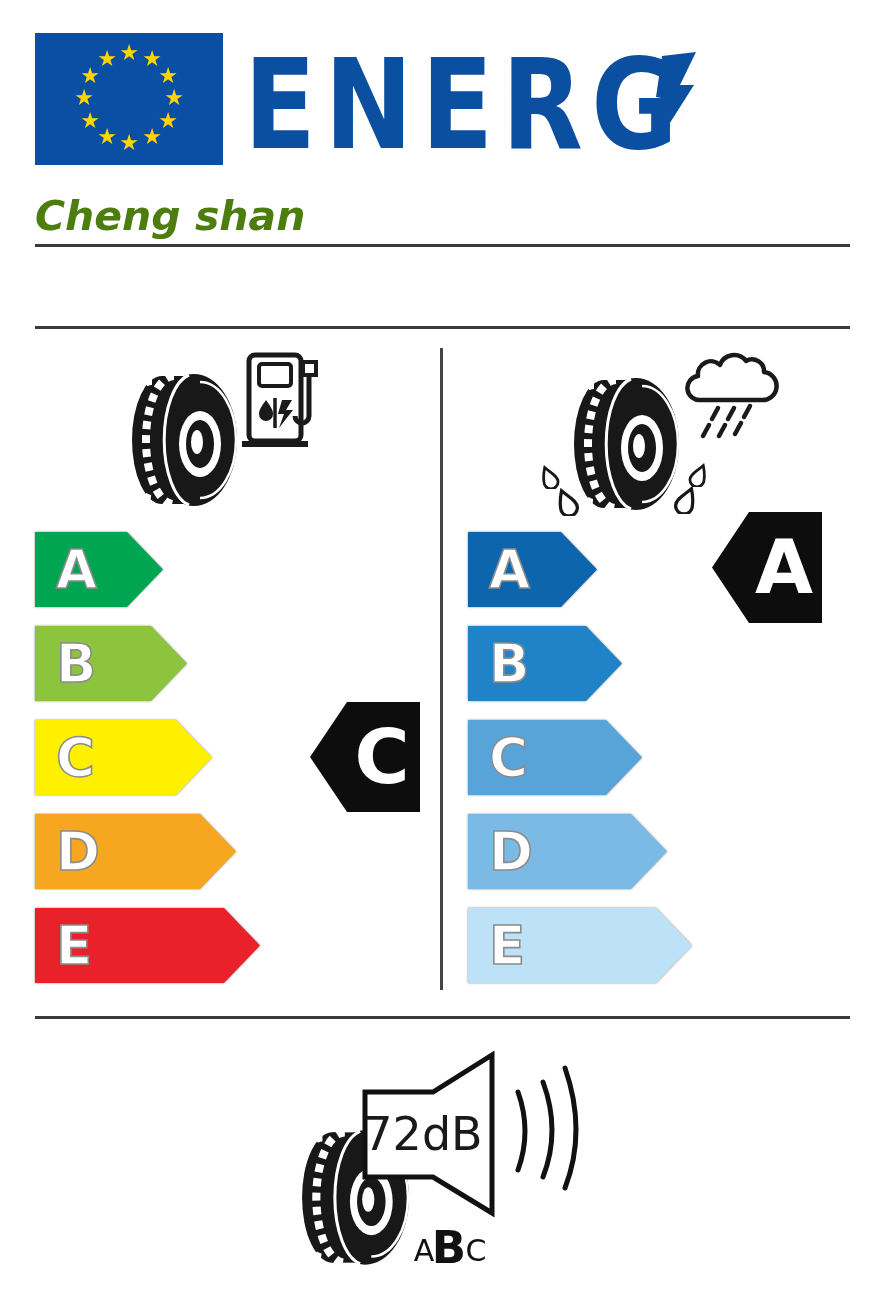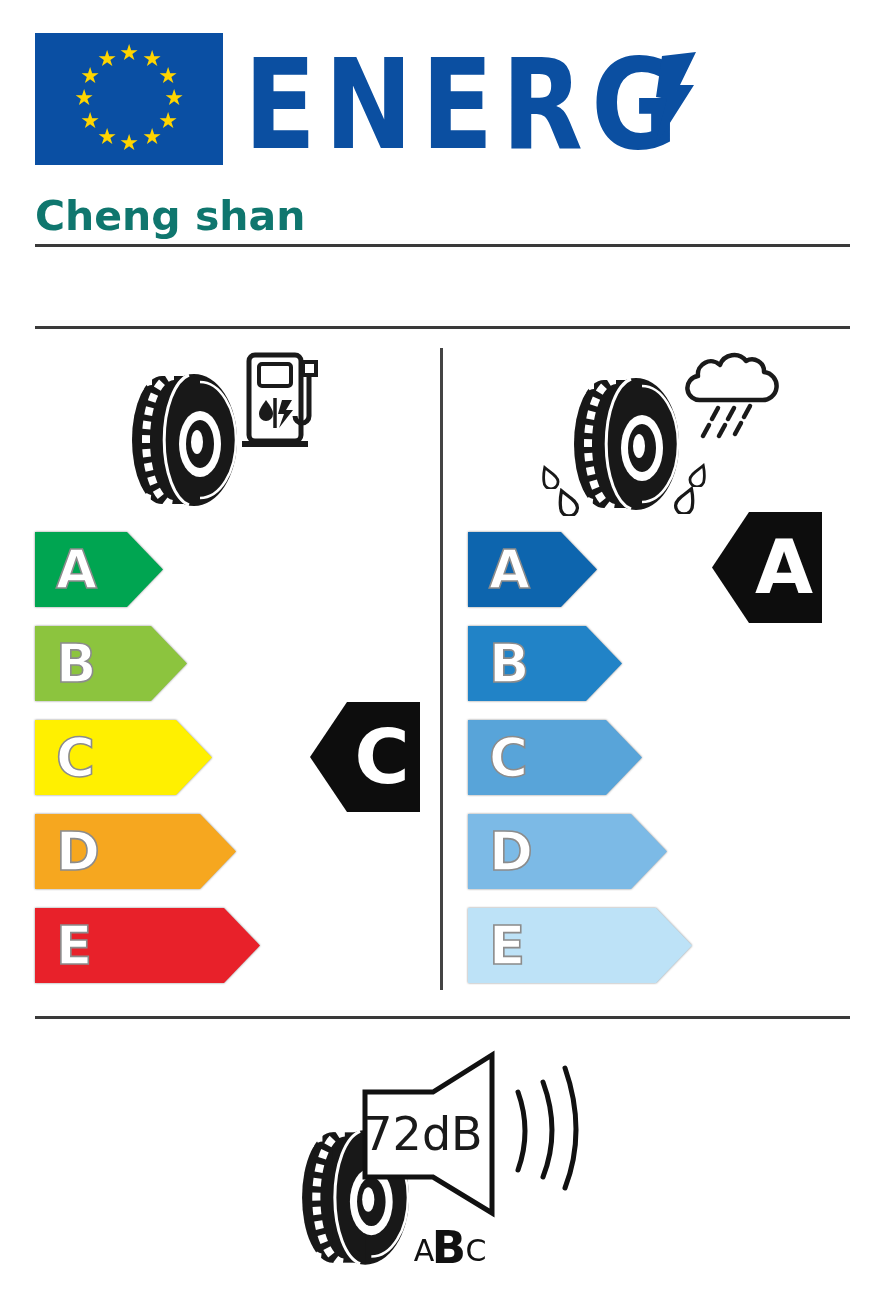--- a/index.html
+++ b/index.html
@@ -21,21 +21,21 @@
   .star:nth-child(9){left:44px;top:77px;}
   .star:nth-child(10){left:38px;top:54px;}
   .star:nth-child(11){left:44px;top:32px;}
   .star:nth-child(12){left:61px;top:15px;}
   #energ-text{
     position:absolute;left:244px;top:43px;height:124px;
     font-size:124px;line-height:124px;font-weight:bold;color:#0b4fa1;
     letter-spacing:10px;transform:scaleX(0.85);transform-origin:left top;white-space:nowrap;
   }
   #energ-bolt{position:absolute;left:650px;top:52px;}
-  #brand-name{position:absolute;left:35px;top:192px;font-size:41px;font-weight:bold;color:#0f766e;letter-spacing:0px;}
+  #brand-name{position:absolute;left:35px;top:192px;font-size:41px;font-weight:bold;color:#4d7c0f;letter-spacing:0px;font-style:italic;}
   .hrule{position:absolute;left:35px;width:815px;height:3px;background:#3a3a3a;}
   #rule-1{top:244px;}
   #rule-2{top:326px;}
   #rule-3{top:1016px;}
   #v-divider{position:absolute;left:440px;top:348px;width:3px;height:642px;background:#444;}
   
   .cluster{position:absolute;}
   #fuel-cluster{left:125px;top:348px;}
   #wet-cluster{left:530px;top:348px;}
   #noise-cluster{left:290px;top:1045px;}

